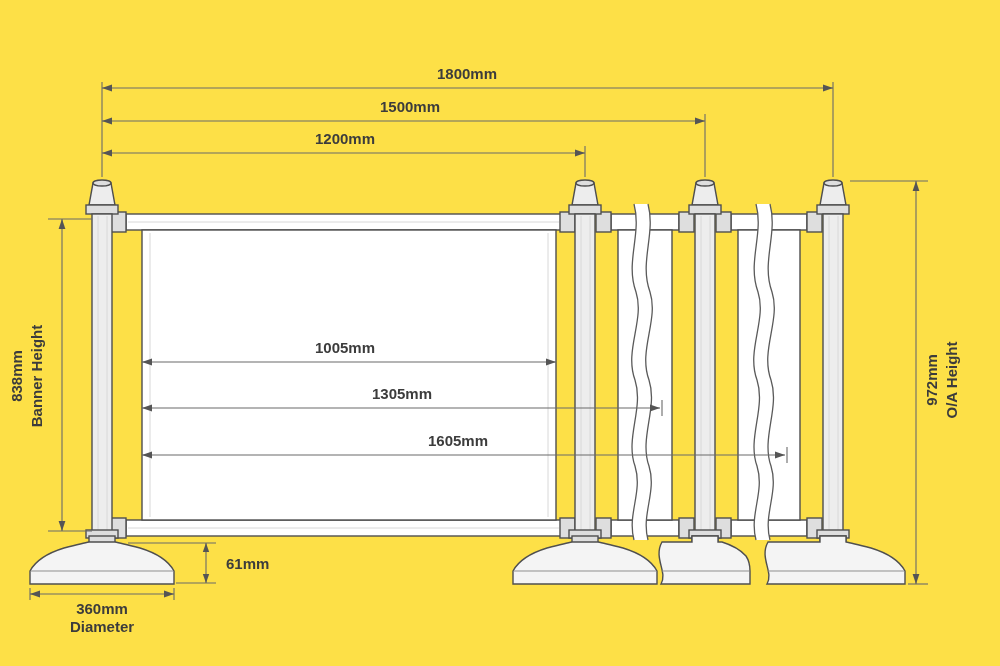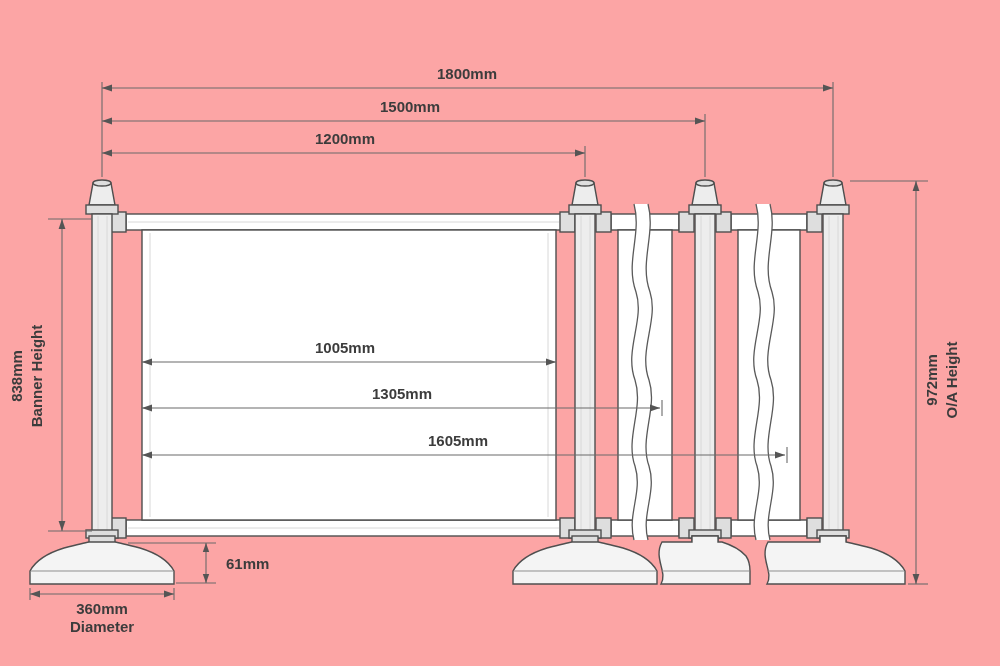--- a/index.html
+++ b/index.html
@@ -1,16 +1,16 @@
 <!DOCTYPE html>
 <html><head>
 <meta charset="utf-8">
 <style>
   html,body{margin:0;padding:0;background:#ffffff;}
-  .stage{width:1000px;height:666px;position:relative;background:#fca5a5;
+  .stage{width:1000px;height:666px;position:relative;background:#fde047;
          font-family:"Liberation Sans",sans-serif;overflow:hidden;}
   svg{display:block;}
   .outline{fill:#ffffff;stroke:#4f4f4f;stroke-width:1.4;}
   .metal{fill:#ededed;stroke:#4f4f4f;stroke-width:1.4;}
   .metal-dark{fill:#dedede;stroke:#4f4f4f;stroke-width:1.4;}
   .base-shape{fill:#f4f4f4;stroke:#4f4f4f;stroke-width:1.4;}
   .dim{stroke:#6a6a6a;stroke-width:1.1;fill:none;}
   .arrow{fill:#555555;stroke:none;}
   .dim-text{font-family:"Liberation Sans",sans-serif;font-size:15px;font-weight:700;fill:#3c3c3c;}
   .hl{stroke:#d8d8d8;stroke-width:1;}

